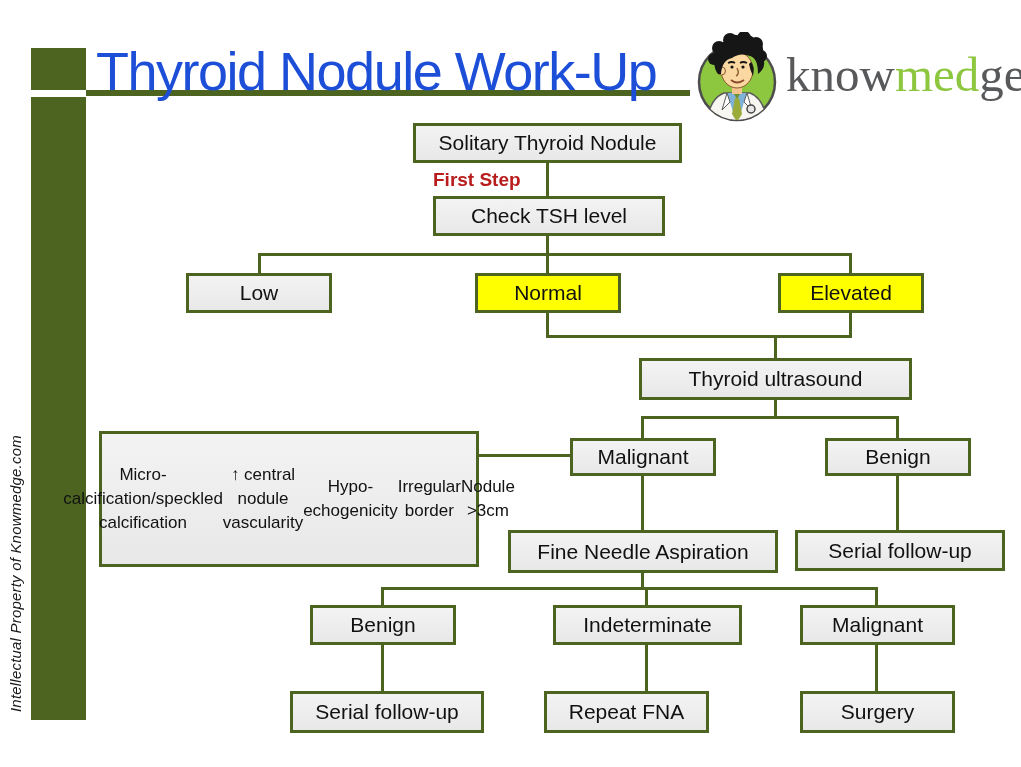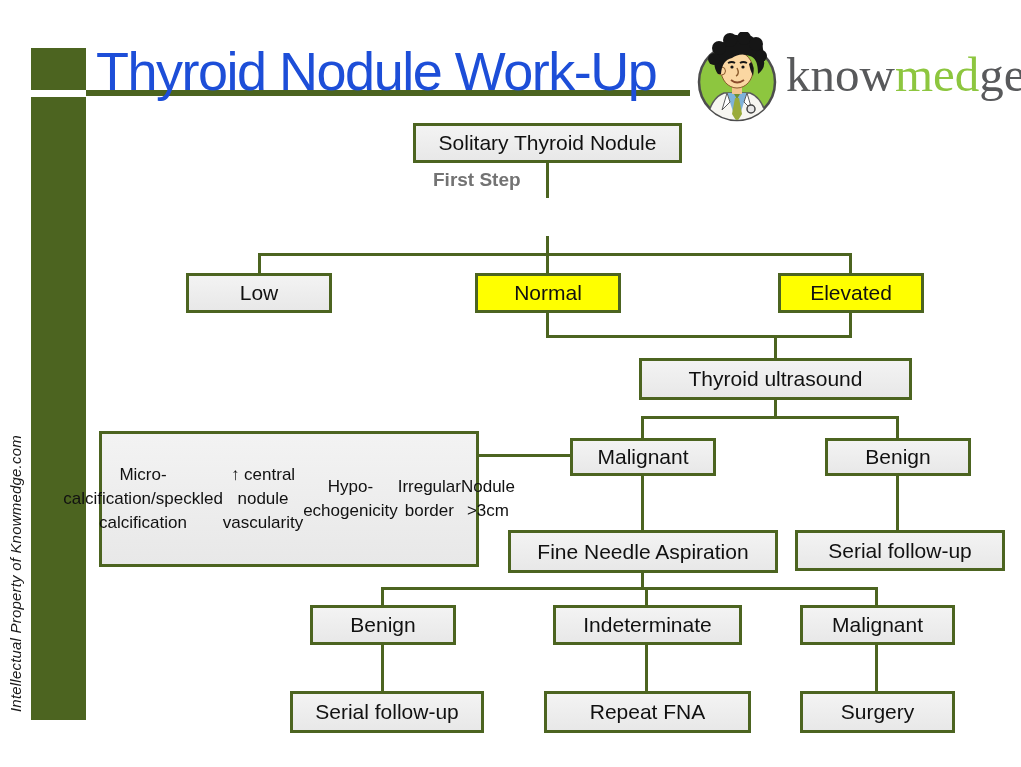--- a/index.html
+++ b/index.html
@@ -43,28 +43,28 @@
   #n-elevated    {left:778px;top:273px;width:146px;height:40px;}
   #n-ultrasound  {left:639px;top:358px;width:273px;height:42px;}
   #n-malignant-us{left:570px;top:438px;width:146px;height:38px;}
   #n-benign-us   {left:825px;top:438px;width:146px;height:38px;}
   #n-fna         {left:508px;top:530px;width:270px;height:43px;}
   #n-serial-us   {left:795px;top:530px;width:210px;height:41px;}
   #n-benign-fna  {left:310px;top:605px;width:146px;height:40px;}
   #n-indeterm    {left:553px;top:605px;width:189px;height:40px;}
   #n-malig-fna   {left:800px;top:605px;width:155px;height:40px;}
   #n-serial-fna  {left:290px;top:691px;width:194px;height:42px;}
-  #n-repeat-fna  {left:544px;top:691px;width:207px;height:42px;}
+  #n-repeat-fna  {left:544px;top:691px;width:165px;height:42px;}
   #n-surgery     {left:800px;top:691px;width:155px;height:42px;}
   #n-criteria{
     left:99px;top:431px;width:380px;height:136px;flex-direction:row;
     font-size:17px;line-height:24px;white-space:normal;justify-content:center;
   }
   .first-step{
-    position:absolute;left:433px;top:169px;font-size:19px;font-weight:bold;color:#737373;
+    position:absolute;left:433px;top:169px;font-size:19px;font-weight:bold;color:#b91c1c;
     white-space:nowrap;
   }
   
   .ln{position:absolute;background:#4c6420;}
   #l1 {left:546px;top:162px;width:3px;height:36px;}
   #l2 {left:546px;top:236px;width:3px;height:19px;}
   #l3 {left:258px;top:253px;width:594px;height:3px;}
   #l4 {left:258px;top:253px;width:3px;height:22px;}
   #l5 {left:546px;top:253px;width:3px;height:22px;}
   #l6 {left:849px;top:253px;width:3px;height:22px;}
@@ -171,20 +171,21 @@
   <div class="ln" id="l19"></div>
   <div class="ln" id="l20"></div>
   <div class="ln" id="l21"></div>
   <div class="ln" id="l22"></div>
   <div class="ln" id="l23"></div>
   <div class="ln" id="l24"></div>
   <div class="ln" id="l25"></div>
 
   <div class="node" id="n-solitary">Solitary Thyroid Nodule</div>
   <div class="first-step">First Step</div>
+  <div class="node" id="n-checktsh">Check TSH level</div>
   <div class="node" id="n-low">Low</div>
   <div class="node yellow" id="n-normal">Normal</div>
   <div class="node yellow" id="n-elevated">Elevated</div>
   <div class="node" id="n-ultrasound">Thyroid ultrasound</div>
   <div class="node" id="n-malignant-us">Malignant</div>
   <div class="node" id="n-benign-us">Benign</div>
 
   <div class="node" id="n-criteria">
     <div>Micro-calcification/speckled calcification</div>
     <div>↑ central nodule vascularity</div>

